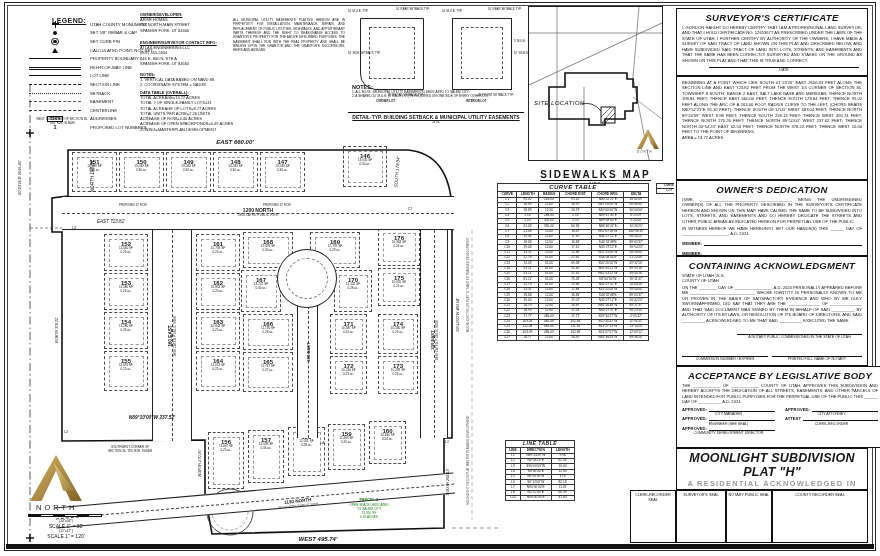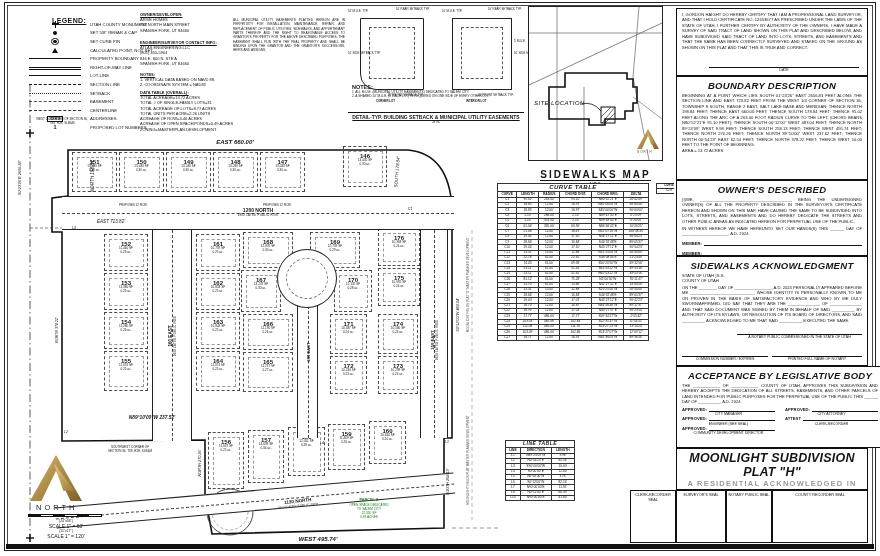--- a/index.html
+++ b/index.html
@@ -850,55 +850,55 @@
           <tr>
             <td>L10</td>
             <td>N90°00'00"E</td>
             <td>41.80'</td>
           </tr>
         </tbody>
     </table>
   </div>
 
   <div class="blk" style="left:676px;top:8px;width:192px;height:68px">
+    <h2>SURVEYOR'S CERTIFICATE</h2>
     <div class="body">I, GORDON HAIGHT DO HEREBY CERTIFY THAT I AM A PROFESSIONAL LAND SURVEYOR, AND THAT I HOLD CERTIFICATE NO. 12653677 AS PRESCRIBED UNDER THE LAWS OF THE STATE OF UTAH. I FURTHER CERTIFY BY AUTHORITY OF THE OWNERS, I HAVE MADE A SURVEY OF SAID TRACT OF LAND SHOWN ON THIS PLAT AND DESCRIBED BELOW, AND HAVE SUBDIVIDED SAID TRACT OF LAND INTO LOTS, STREETS, AND EASEMENTS AND THAT THE SAME HAS BEEN CORRECTLY SURVEYED AND STAKED ON THE GROUND AS SHOWN ON THIS PLAT AND THAT THIS IS TRUE AND CORRECT.</div>
     <div style="position:absolute;right:8px;bottom:3px;width:150px;text-align:center">
       <div style="border-bottom:.8px solid #111;height:4px"></div>
       <div class="caption">DATE</div>
     </div>
   </div>
 
   <div class="blk" style="left:676px;top:76px;width:192px;height:104px">
-    <h2>BOUNDARY DESCRIPTION</h2>
     <div class="body">BEGINNING AT A POINT WHICH LIES SOUTH 01°23'26" EAST 2656.83 FEET ALONG THE SECTION LINE AND EAST 723.82 FEET FROM THE WEST 1/4 CORNER OF SECTION 36, TOWNSHIP 8 SOUTH, RANGE 2 EAST, SALT LAKE BASE AND MERIDIAN; THENCE NORTH 198.84 FEET; THENCE EAST 660.00 FEET; THENCE SOUTH 178.84 FEET; THENCE 95.02 FEET ALONG THE ARC OF A 263.00 FOOT RADIUS CURVE TO THE LEFT, (CHORD BEARS N80°52'21"E 95.10 FEET); THENCE SOUTH 00°12'00" WEST 483.04 FEET; THENCE NORTH 89°24'09" WEST 9.98 FEET; THENCE SOUTH 258.13 FEET; THENCE WEST 495.74 FEET; THENCE NORTH 270.26 FEET; THENCE NORTH 89°10'00" WEST 237.62 FEET; THENCE NORTH 00°54'23" EAST 62.54 FEET; THENCE NORTH 378.22 FEET; THENCE WEST 10.00 FEET TO THE POINT OF BEGINNING.</div>
     <div class="body" style="text-align:left">AREA = 13.72 ACRES</div>
   </div>
 
   <div class="blk" style="left:676px;top:180px;width:192px;height:76px">
-    <h2>OWNER'S DESCRIBED</h2>
+    <h2>OWNER'S DEDICATION</h2>
     <div class="body">(I)WE, ________________________________________ BEING THE UNDERSIGNED OWNER(S) OF ALL THE PROPERTY DESCRIBED IN THE SURVEYOR'S CERTIFICATE HEREON AND SHOWN ON THIS MAP, HAVE CAUSED THE SAME TO BE SUBDIVIDED INTO LOTS, STREETS, AND EASEMENTS AND DO HEREBY DEDICATE THE STREETS AND OTHER PUBLIC AREAS AS INDICATED HEREON FOR PERPETUAL USE OF THE PUBLIC.</div>
     <div class="body" style="margin-top:1.5px">IN WITNESS HEREOF WE HAVE HEREUNTO SET OUR HANDS(S) THIS ______ DAY OF ____________________,  A.D. 2024.</div>
     <div id="members">
         <div class="sigrow">
           <span class="lab">MEMBER:</span>
           <span class="line"></span>
         </div>
         <div class="sigrow">
           <span class="lab">MEMBER:</span>
           <span class="line"></span>
         </div>
         <div class="sigrow">
           <span class="lab">MEMBER:</span>
           <span class="line"></span>
         </div>
       </div>
   </div>
 
   <div class="blk" style="left:676px;top:256px;width:192px;height:110px">
-    <h2>SIDEWALKS ACKNOWLEDGMENT</h2>
+    <h2>CONTAINING ACKNOWLEDGMENT</h2>
     <div style="font-size:4.2px;line-height:1.25">
       <span>STATE OF UTAH</span> }<span>S.S.</span><br>
       <span>COUNTY OF UTAH</span>
     </div>
     <div class="body" style="margin-top:1.5px">ON THE ________ DAY OF ________________, A.D. 2024 PERSONALLY APPEARED BEFORE ME ____________________________ WHOSE IDENTITY IS PERSONALLY KNOWN TO ME OR PROVEN IN THE BASIS OF SATISFACTORY EVIDENCE AND WHO BY ME DULY SWORN/AFFIRMED, DID SAY THAT THEY ARE THE ______________ OF ______________ AND THAT SAID DOCUMENT WAS SIGNED BY THEM IN BEHALF OF SAID __________ BY AUTHORITY OF ITS BYLAWS, OR RESOLUTION OF ITS BOARD OF DIRECTORS, AND SAID __________ ACKNOWLEDGED TO ME THAT SAID __________ EXECUTED THE SAME.</div>
     <div style="position:absolute;left:60px;bottom:26px;width:125px;text-align:center">
       <div style="border-bottom:.8px solid #111;height:4px"></div>
       <div class="caption">A NOTARY PUBLIC COMMISSIONED IN THE STATE OF UTAH</div>
     </div>
     <div style="position:absolute;left:5px;bottom:4px;width:86px">

